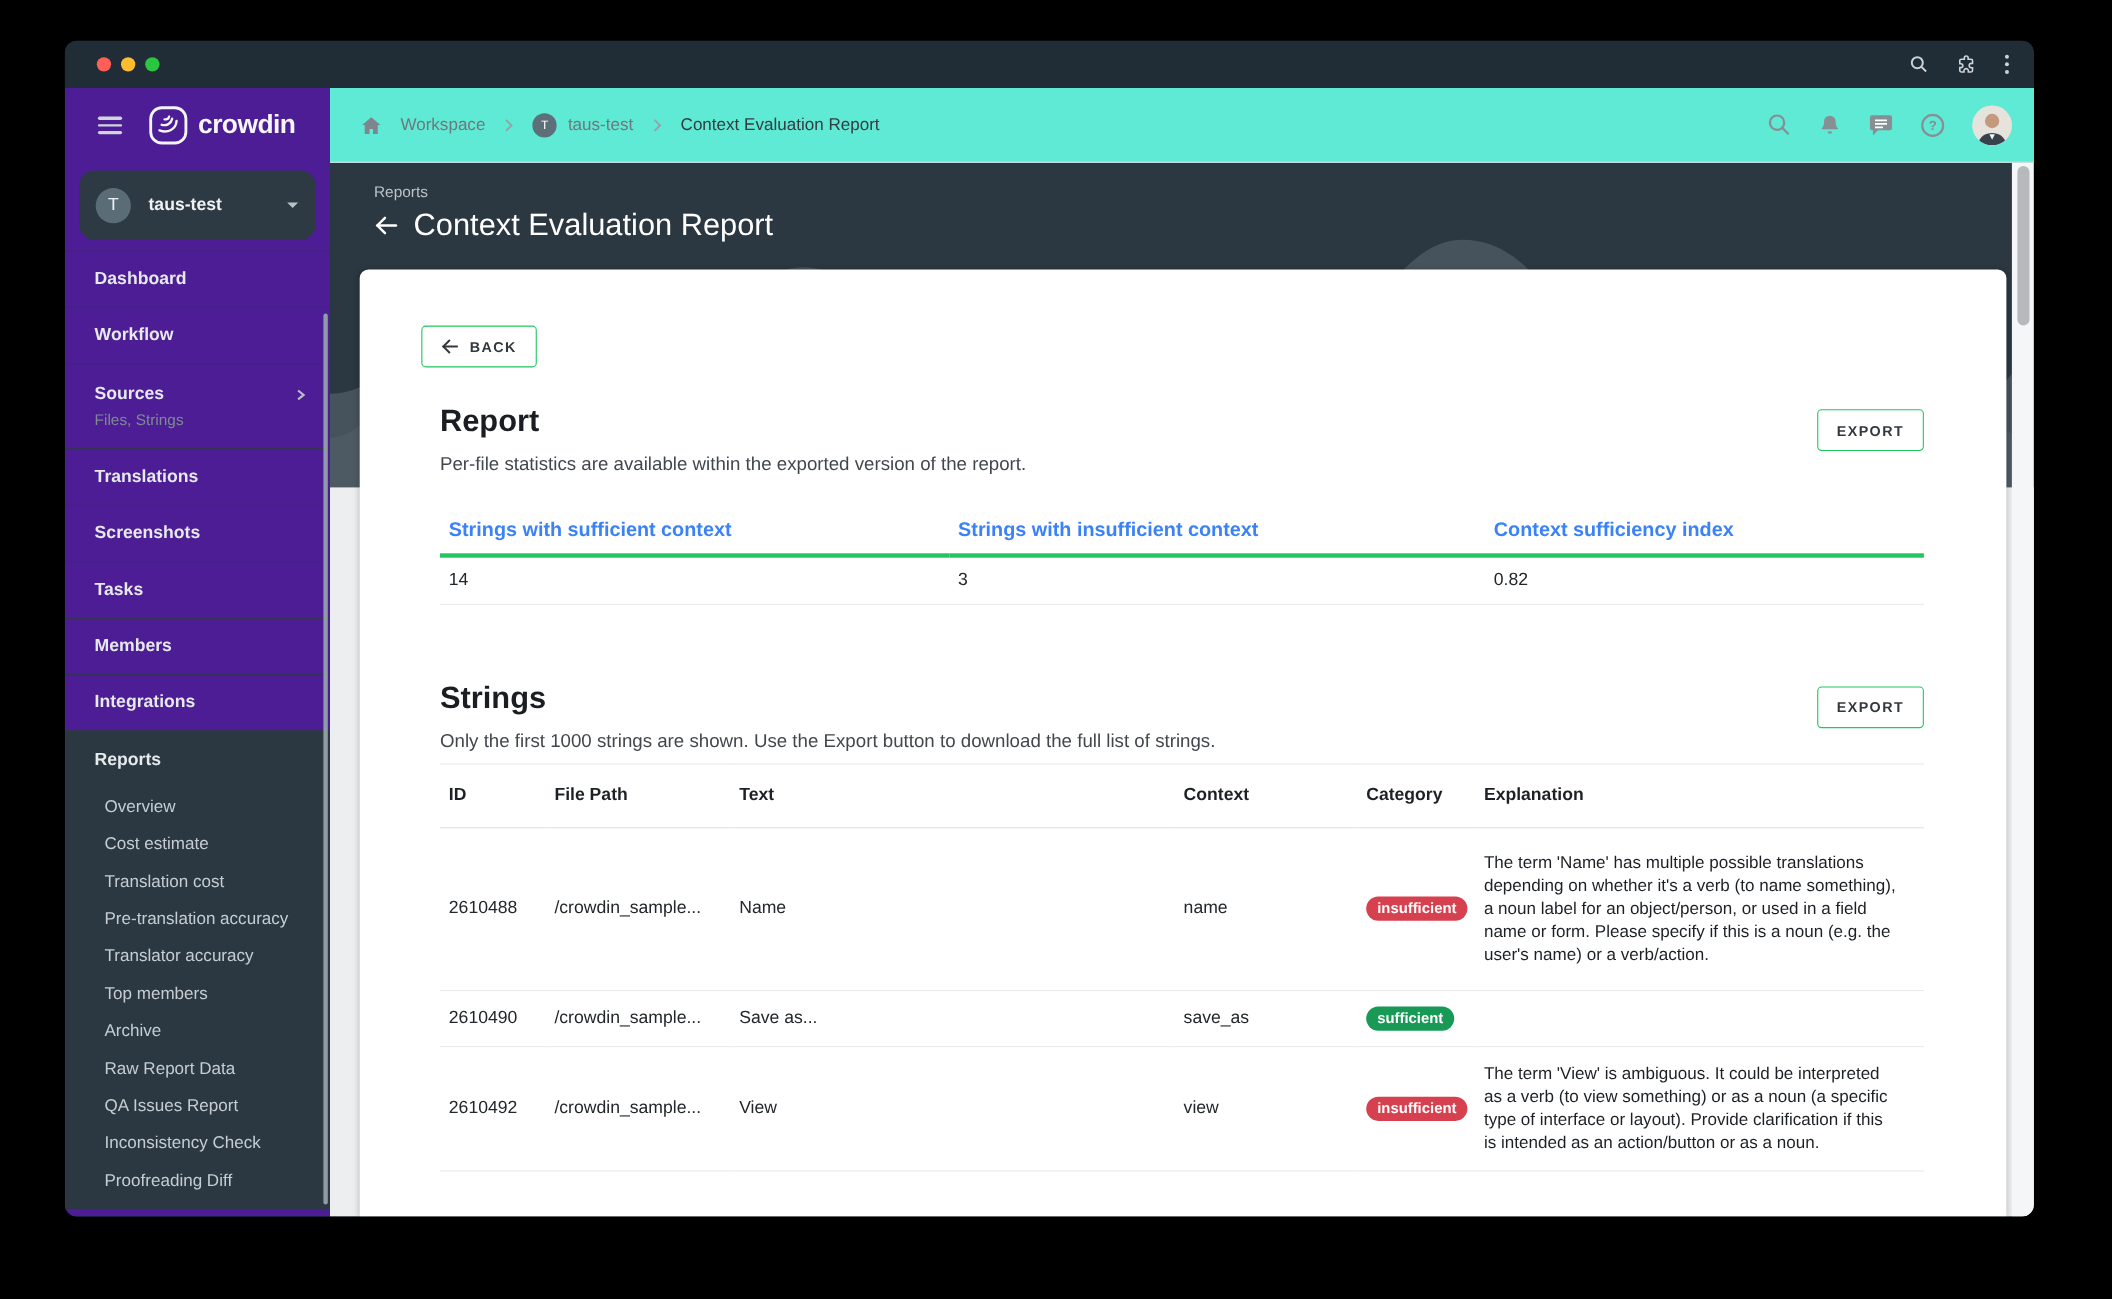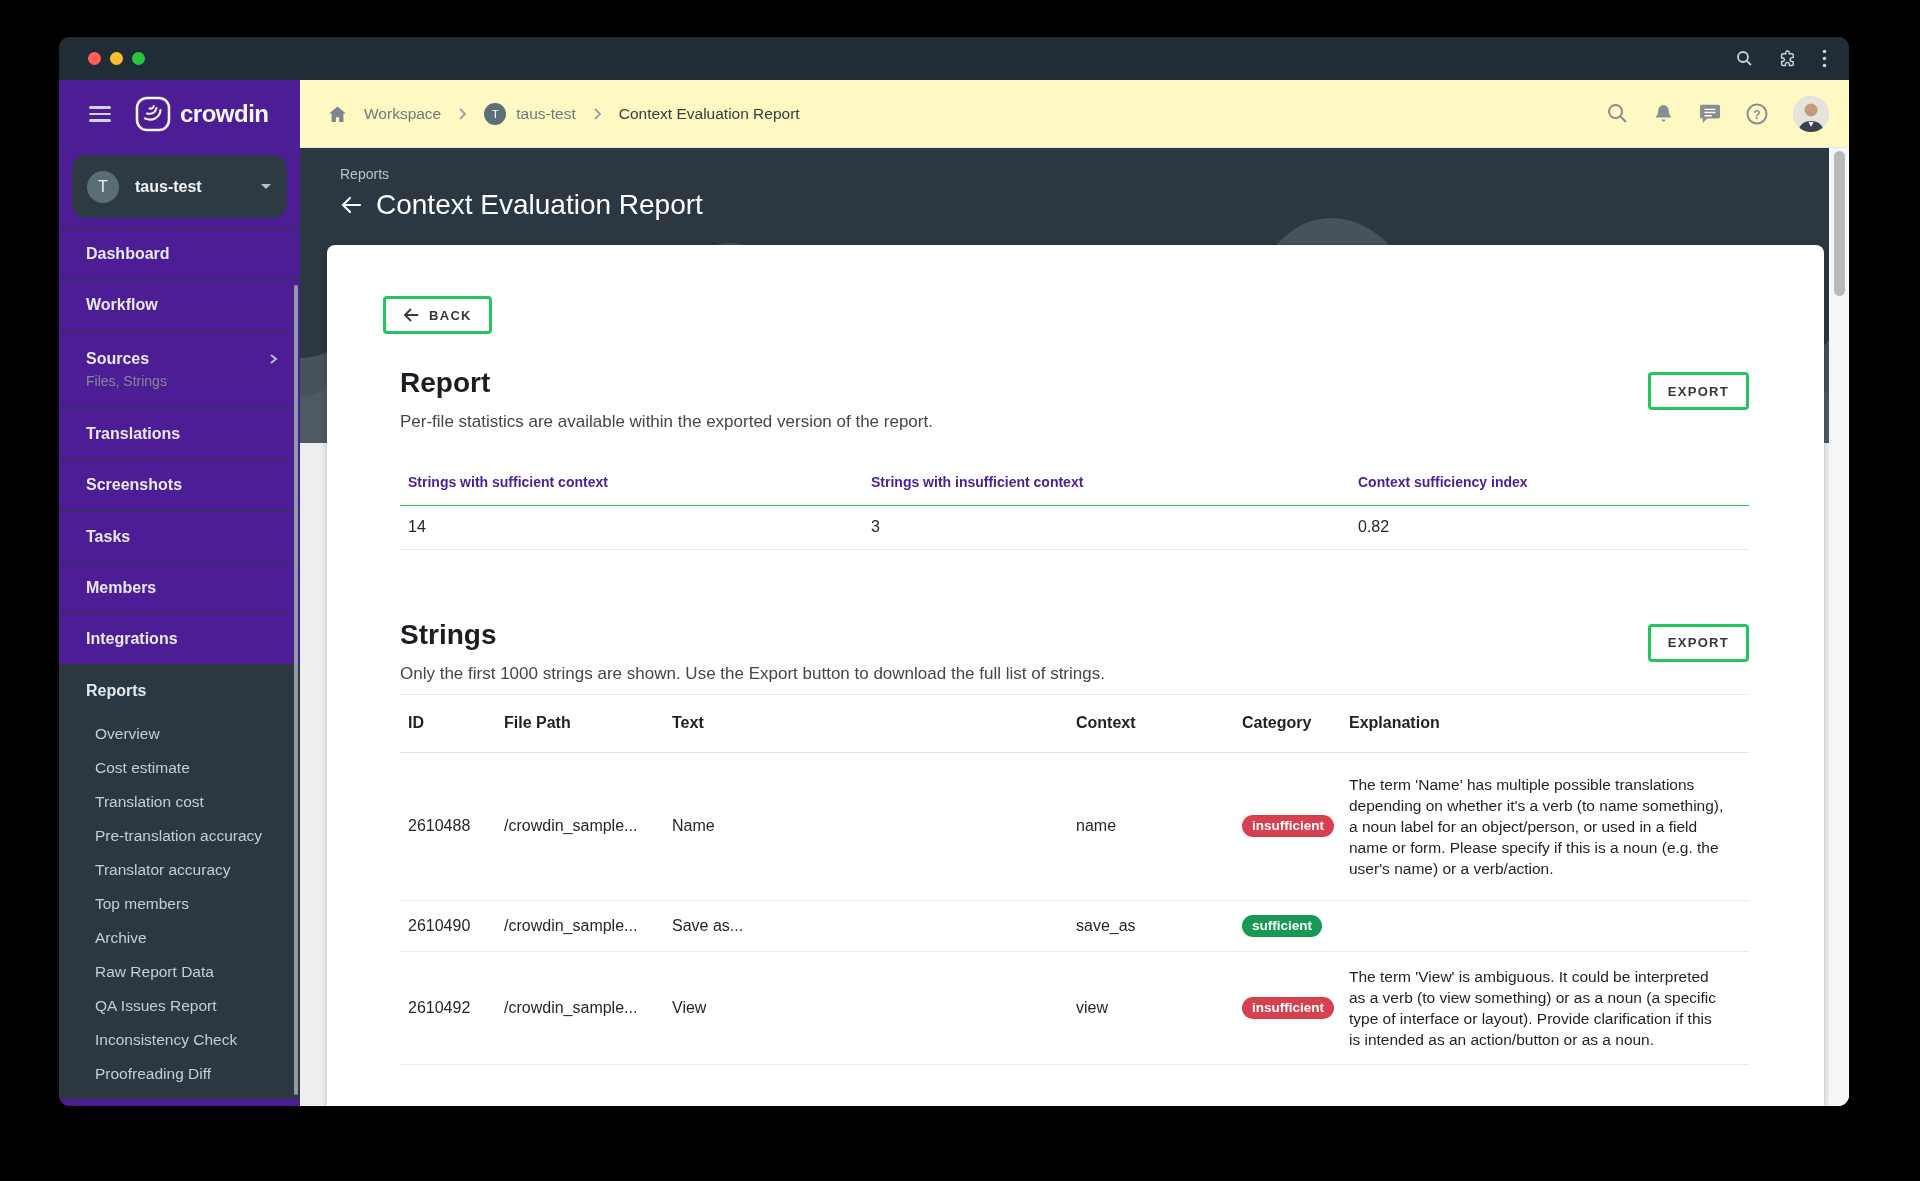--- a/index.html
+++ b/index.html
@@ -41,54 +41,54 @@
   .sb-subtitle { font-size:14px; font-weight:400; color:#7e8a92; margin-top:5px; }
   .reports-block { border-top:1px solid #2d3a43; background:#2b3842; padding-bottom:8px; }
   .reports-block .sb-item { border-top:none; height:52px; }
   .sb-sub { height:34px; display:flex; align-items:center; padding-left:36px; font-size:15.5px;
             color:#c6cdd2; cursor:pointer; }
   .sb-scrollbar { position:absolute; right:2px; top:205px; width:4px; height:810px;
                   background:#8f9ca5; border-radius:2px; }
 
   
   .main { flex:1; min-width:0; display:flex; flex-direction:column; position:relative; background:#eceef0; }
-  .header { height:68px; background:#fef9c3; border-bottom:1px solid #e2e5e7;
+  .header { height:68px; background:#5eead4; border-bottom:1px solid #e2e5e7;
             display:flex; align-items:center; padding:0 20px 0 28px; gap:17px; }
   .crumb { font-size:15.5px; color:#70777d; }
   .crumb.current { color:#363b40; }
   .crumb-sep { display:flex; align-items:center; }
   .crumb-proj { display:flex; align-items:center; gap:10px; }
   .crumb-avatar { width:22px; height:22px; border-radius:50%; background:#5d7079; color:#fff;
                   font-size:11px; display:flex; align-items:center; justify-content:center; }
   .hdr-icons { margin-left:auto; display:flex; align-items:center; gap:25px; }
   .hdr-avatar { width:36px; height:36px; border-radius:50%; overflow:hidden; background:#e8e5e1; cursor:pointer; }
 
   .content { position:relative; flex:1; overflow:hidden; }
   .hero { position:absolute; top:0; left:0; right:0; height:295px; background:#2b3741; overflow:hidden; }
   .hero svg.mountains { position:absolute; left:0; bottom:0; }
   .hero-text { position:relative; padding:18px 0 0 40px; z-index:1; }
   .hero-eyebrow { font-size:14px; color:#bcc3c8; margin-bottom:7px; }
   .hero-title { display:flex; align-items:center; gap:14px; font-size:28px; font-weight:500; color:#fff; }
 
   .card { position:absolute; left:27px; right:25px; top:97px; bottom:0; z-index:2;
           background:#fff; border-radius:8px 8px 0 0; box-shadow:0 1px 6px rgba(0,0,0,.22); overflow:hidden; }
-  .btn { display:inline-flex; align-items:center; gap:10px; background:#fff; border:3px solid #22c55e;
+  .btn { display:inline-flex; align-items:center; gap:10px; background:#fff; border:1px solid #22c55e;
          border-radius:4px; font-size:13px; font-weight:700; letter-spacing:1.3px; color:#33383d;
          padding:0 17px; height:38px; cursor:pointer; }
   .back-btn { position:absolute; left:56px; top:51px; }
   .card-body { padding:122px 75px 0 73px; }
   .section { position:relative; }
   .section h2 { font-size:28px; font-weight:700; color:#1a1d21; }
   .section .subtitle { margin-top:13px; font-size:17px; color:#42474d; }
   .export-btn { position:absolute; right:0; top:5px; }
 
   table { width:100%; border-collapse:collapse; table-layout:fixed; }
   .stats-table { margin-top:28px; }
-  .stats-table th { height:45px; text-align:left; font-size:14px; font-weight:700; color:#4c1d95;
-                    padding:0 8px; border-bottom:1px solid #22c55e; vertical-align:middle; }
+  .stats-table th { height:45px; text-align:left; font-size:18px; font-weight:700; color:#3b82f6;
+                    padding:0 8px; border-bottom:4px solid #22c55e; vertical-align:middle; }
   .stats-table td { height:44px; font-size:16px; color:#23272b; padding:0 8px;
                     border-bottom:1px solid #e8eaec; vertical-align:middle; }
 
   .strings-section { margin-top:69px; }
   .strings-table { margin-top:10px; border-top:1px solid #e8eaec; }
   .strings-table th { height:58px; text-align:left; font-size:16px; font-weight:700; color:#1d2125;
                       padding:0 8px; border-bottom:1px solid #dfe2e4; vertical-align:middle; }
   .strings-table td { border-bottom:1px solid #e8eaec; vertical-align:middle; padding:14px 8px;
                       font-size:16px; color:#23272b; overflow:hidden; }
   tr.row-tall td { height:148px; }

